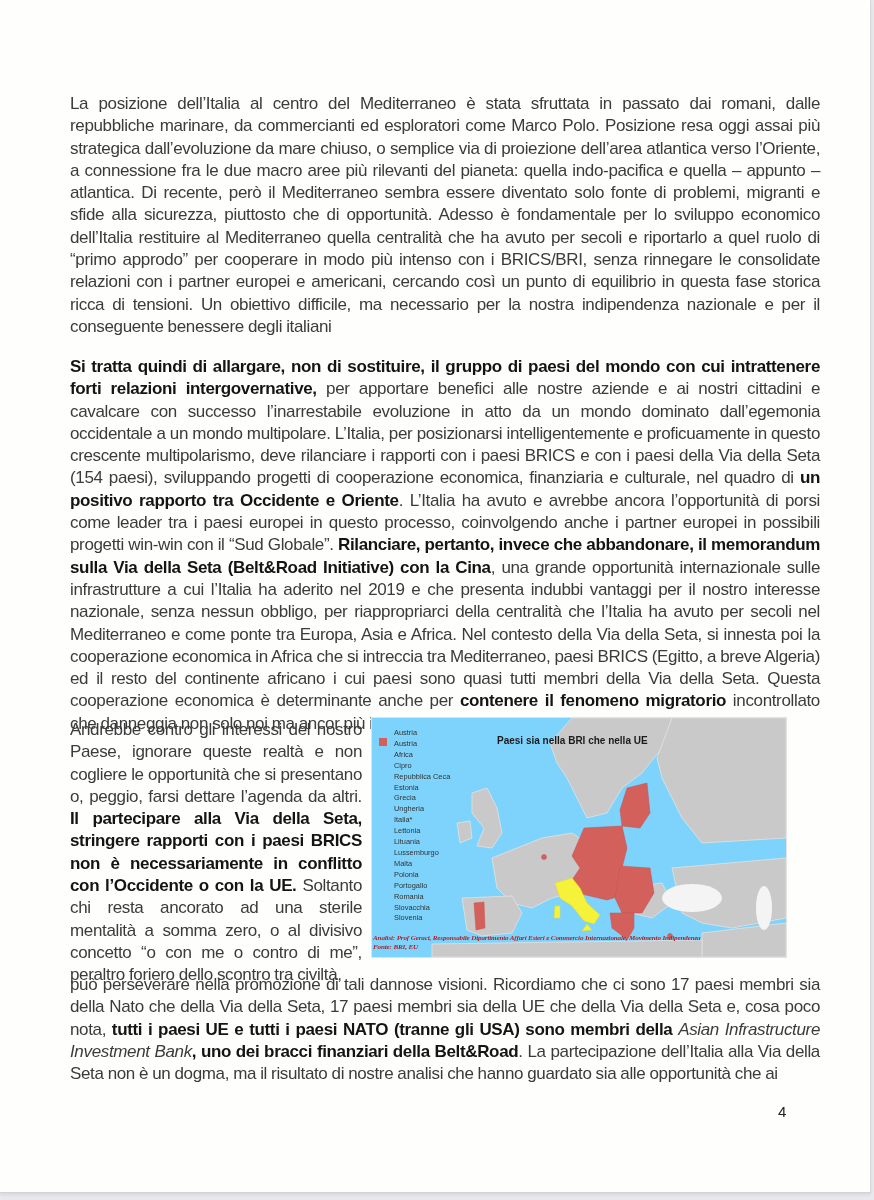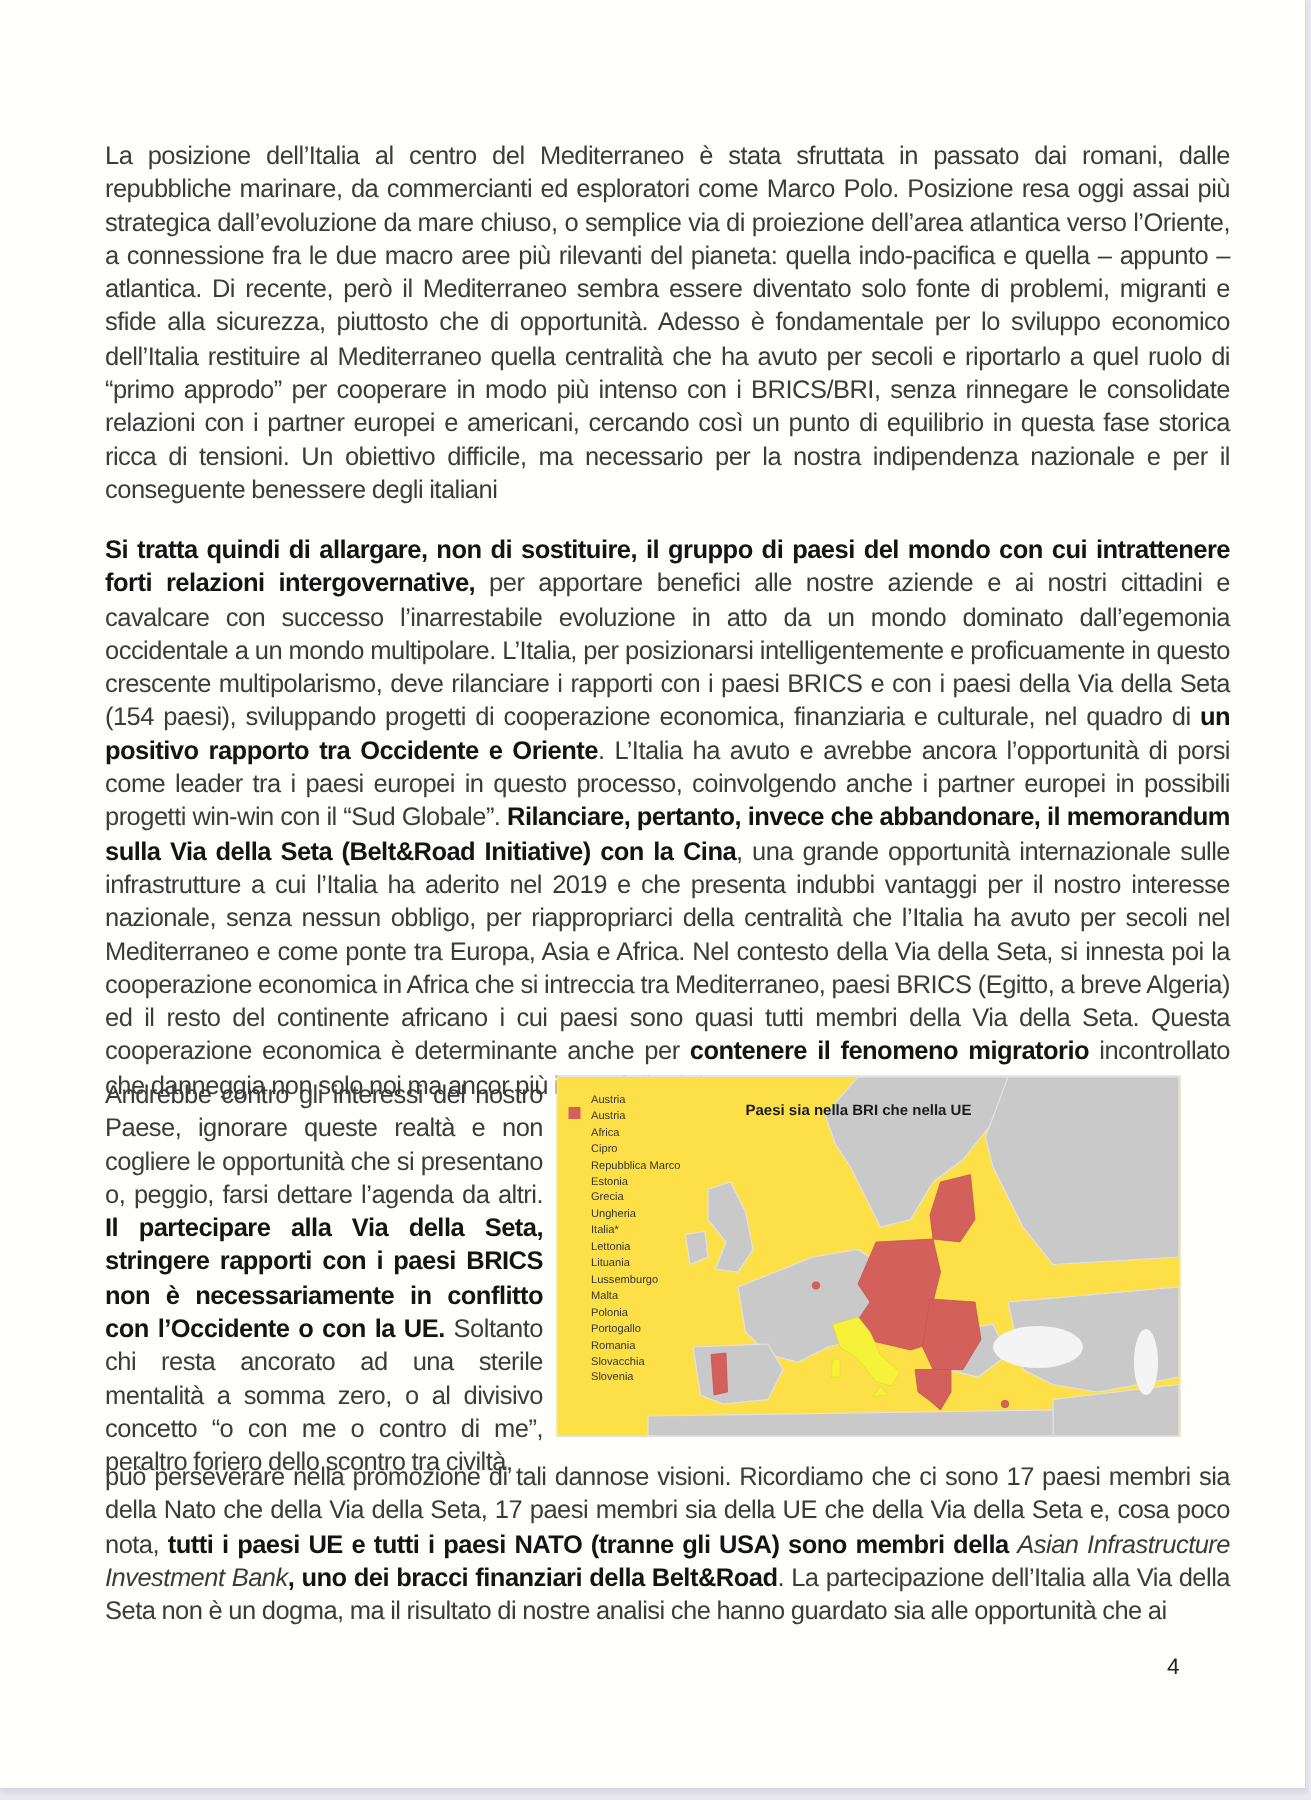--- a/index.html
+++ b/index.html
@@ -29,21 +29,21 @@
     .p2 { top: 356px; }
     .p3 { top: 719px; width: 292px; }
     .p4 { top: 974px; }
     .pagenum {
       position: absolute; left: 778px; top: 1103px;
       font-family: "Liberation Sans", sans-serif; font-size: 15px; color: #222;
     }
     
     .map {
       position: absolute; left: 371px; top: 717px; width: 414px; height: 239px;
-      background: #fde047; overflow: hidden;
+      background: #7dd3fc; overflow: hidden;
       border: 1px solid #e2e2e2;
     }
     .map svg { position: absolute; left: 0; top: 0; }
     .legend {
       position: absolute; left: 22px; top: 10px;
       font-family: "Liberation Sans", sans-serif; font-size: 7.4px; line-height: 10.9px; color: #333;
     }
     .legend-swatch {
       position: absolute; left: 7px; top: 20px; width: 8px; height: 8px; background: #d4605c;
     }
@@ -117,34 +117,38 @@
         <path d="M215 206 L220 212 L210 213 Z"></path>
         <path d="M183 188 L188 188 L188 200 L182 200 Z"></path>
       </g>
     </svg>
     <div class="legend-swatch"></div>
     <div class="legend">
       <div>Austria</div>
       <div>Austria</div>
       <div>Africa</div>
       <div>Cipro</div>
-      <div>Repubblica Marco</div>
+      <div>Repubblica Ceca</div>
       <div>Estonia</div>
       <div>Grecia</div>
       <div>Ungheria</div>
       <div>Italia*</div>
       <div>Lettonia</div>
       <div>Lituania</div>
       <div>Lussemburgo</div>
       <div>Malta</div>
       <div>Polonia</div>
       <div>Portogallo</div>
       <div>Romania</div>
       <div>Slovacchia</div>
       <div>Slovenia</div>
     </div>
     <div class="map-title">Paesi sia nella BRI che nella UE</div>
+    <div class="map-credit">
+      <div>Analisi: Prof Geraci, Responsabile Dipartimento Affari Esteri e Commercio Internazionale, Movimento Indipendenza</div>
+      <div>Fonte: BRI, EU</div>
+    </div>
   </div>
 
   <p class="text p4" style="margin:0"><span>può perseverare nella promozione di tali dannose visioni. Ricordiamo che ci sono 17 paesi membri sia della Nato che della Via della Seta, 17 paesi membri sia della UE che della Via della Seta e, cosa poco nota, </span><b>tutti i paesi UE e tutti i paesi NATO (tranne gli USA) sono membri della </b><i>Asian Infrastructure Investment Bank</i><b>, uno dei bracci finanziari della Belt&amp;Road</b><span>. La partecipazione dell’Italia alla Via della Seta non è un dogma, ma il risultato di nostre analisi che hanno guardato sia alle opportunità che ai</span></p>
 
   <div class="pagenum">4</div>
 </div>
 
 </body></html>

